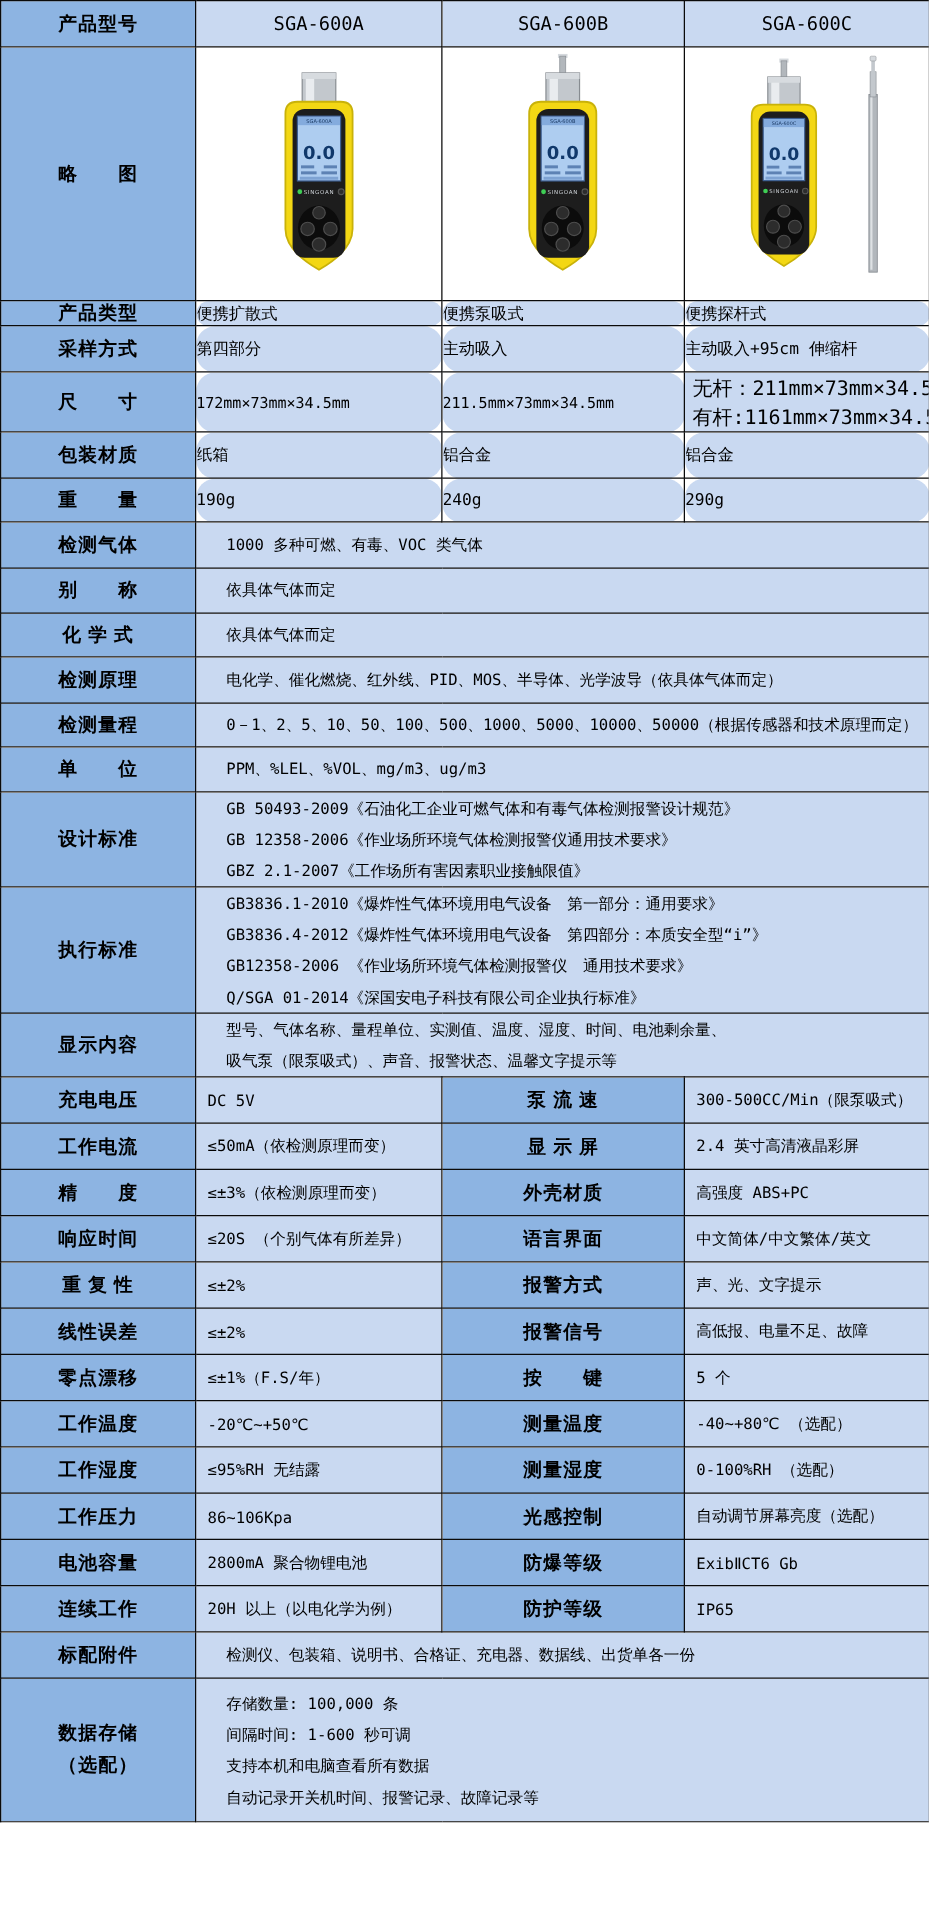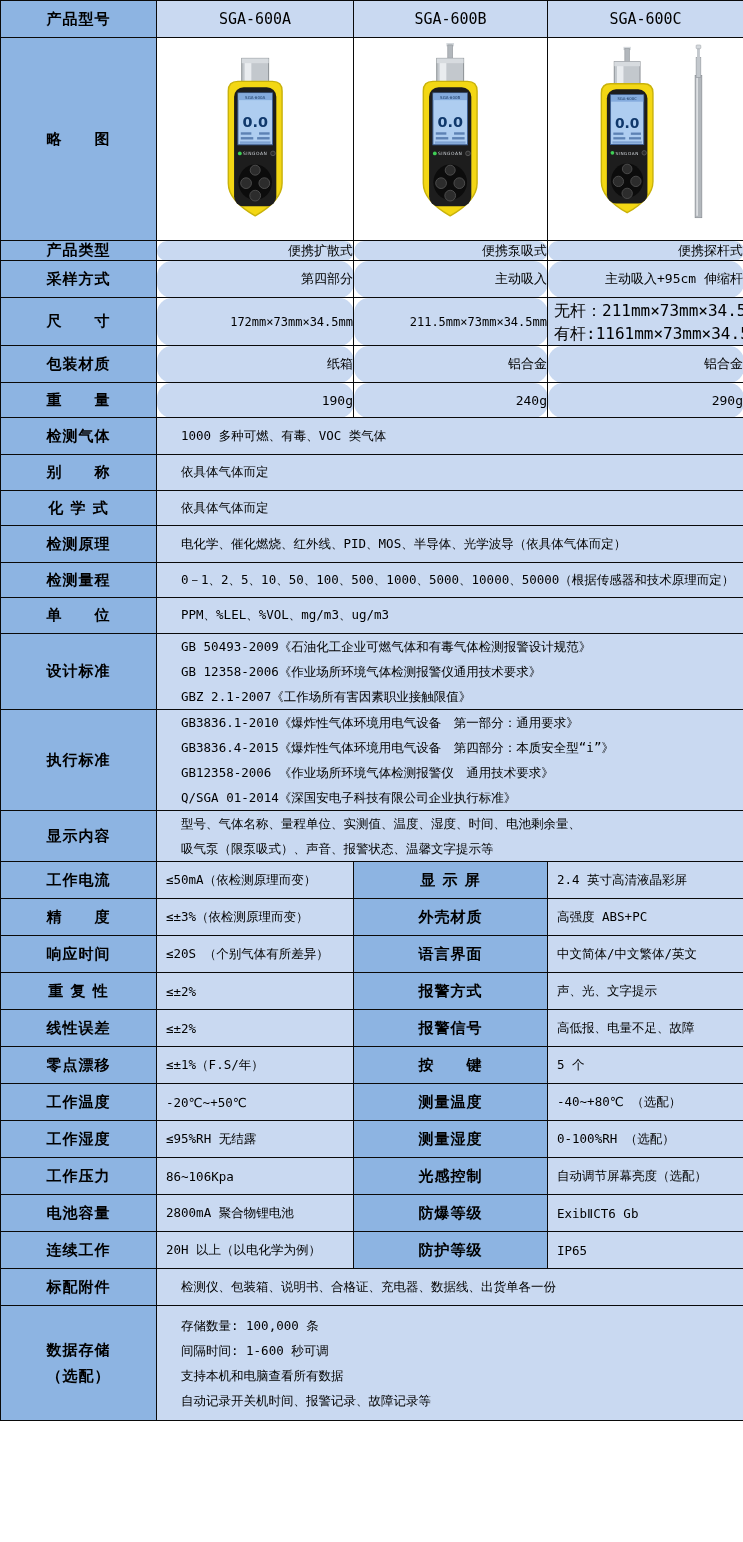--- a/index.html
+++ b/index.html
@@ -1,21 +1,21 @@
 <!DOCTYPE html>
 <html><head>
 <meta charset="utf-8">
 <style>
   html,body{margin:0;padding:0;background:#fff;}
   body{width:743px;font-family:"DejaVu Sans",sans-serif;color:#000;}
   table{border-collapse:collapse;width:743px;table-layout:fixed;}
   td{border:1px solid #0a0a0a;vertical-align:middle;padding:0;overflow:hidden;}
-  .lbl{background:#8DB4E2;font-weight:bold;font-size:15px;text-align:center;letter-spacing:1px;}
+  .lbl{background:#8DB4E2;font-weight:bold;font-size:15px;text-align:center;letter-spacing:1px;font-family:Liberation Serif, serif;}
   .val{background:#C9D9F1;font-family:"DejaVu Sans Mono","DejaVu Sans",sans-serif;font-size:13px;}
-  .ctr{text-align:right;border-radius:15px;}
+  .ctr{text-align:left;border-radius:15px;}
   .full{padding-left:24px;font-size:12.5px;white-space:nowrap;}
   .ml div{line-height:25px;white-space:nowrap;}
   .dv{padding-left:9px;font-size:12.5px;white-space:nowrap;}
   .imgc{background:#FFFFFF;text-align:center;padding:3px 0;}
   .sz3{font-size:16px;padding-left:6px;white-space:nowrap;}
   .sz3 div{line-height:23px;}
   .model{font-family:"DejaVu Sans Mono","DejaVu Sans",sans-serif;font-size:15px;text-align:center;background:#C9D9F1;}
   .dev{display:block;margin:0 auto;height:192px;}
   .lbl2 div{line-height:26px;}
 </style>
@@ -230,34 +230,40 @@
       <div>GB 50493-2009《石油化工企业可燃气体和有毒气体检测报警设计规范》</div>
       <div>GB 12358-2006《作业场所环境气体检测报警仪通用技术要求》</div>
       <div>GBZ 2.1-2007《工作场所有害因素职业接触限值》</div>
     </td>
   </tr>
 
   <tr style="height:98px">
     <td class="lbl">执行标准</td>
     <td class="val full ml" colspan="3">
       <div>GB3836.1-2010《爆炸性气体环境用电气设备　第一部分：通用要求》</div>
-      <div>GB3836.4-2015《爆炸性气体环境用电气设备　第四部分：本质安全型“i”》</div>
+      <div>GB3836.4-2012《爆炸性气体环境用电气设备　第四部分：本质安全型“i”》</div>
       <div>GB12358-2006 《作业场所环境气体检测报警仪　通用技术要求》</div>
       <div>Q/SGA 01-2014《深国安电子科技有限公司企业执行标准》</div>
     </td>
   </tr>
 
   <tr style="height:51px">
     <td class="lbl">显示内容</td>
     <td class="val full ml" colspan="3">
       <div>型号、气体名称、量程单位、实测值、温度、湿度、时间、电池剩余量、</div>
       <div>吸气泵（限泵吸式）、声音、报警状态、温馨文字提示等</div>
     </td>
   </tr>
 
+  <tr style="height:37px">
+    <td class="lbl">充电电压</td>
+    <td class="val dv">DC 5V</td>
+    <td class="lbl">泵 流 速</td>
+    <td class="val dv">300-500CC/Min（限泵吸式）</td>
+  </tr>
 
   <tr style="height:37px">
     <td class="lbl">工作电流</td>
     <td class="val dv">≤50mA（依检测原理而变）</td>
     <td class="lbl">显 示 屏</td>
     <td class="val dv">2.4 英寸高清液晶彩屏</td>
   </tr>
 
   <tr style="height:37px">
     <td class="lbl">精　　度</td>

